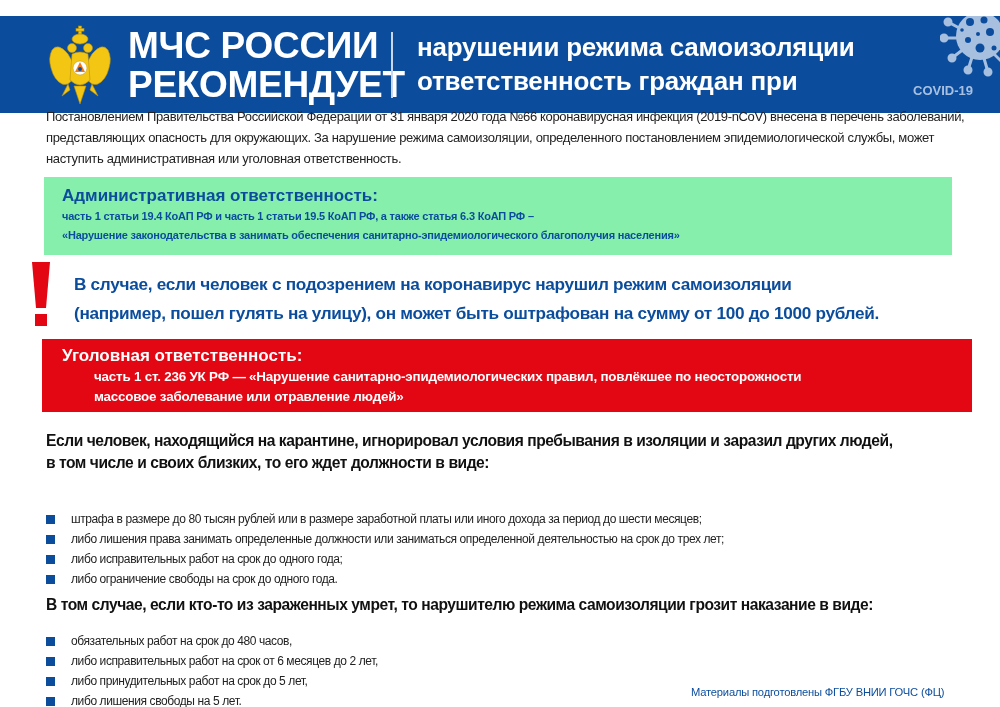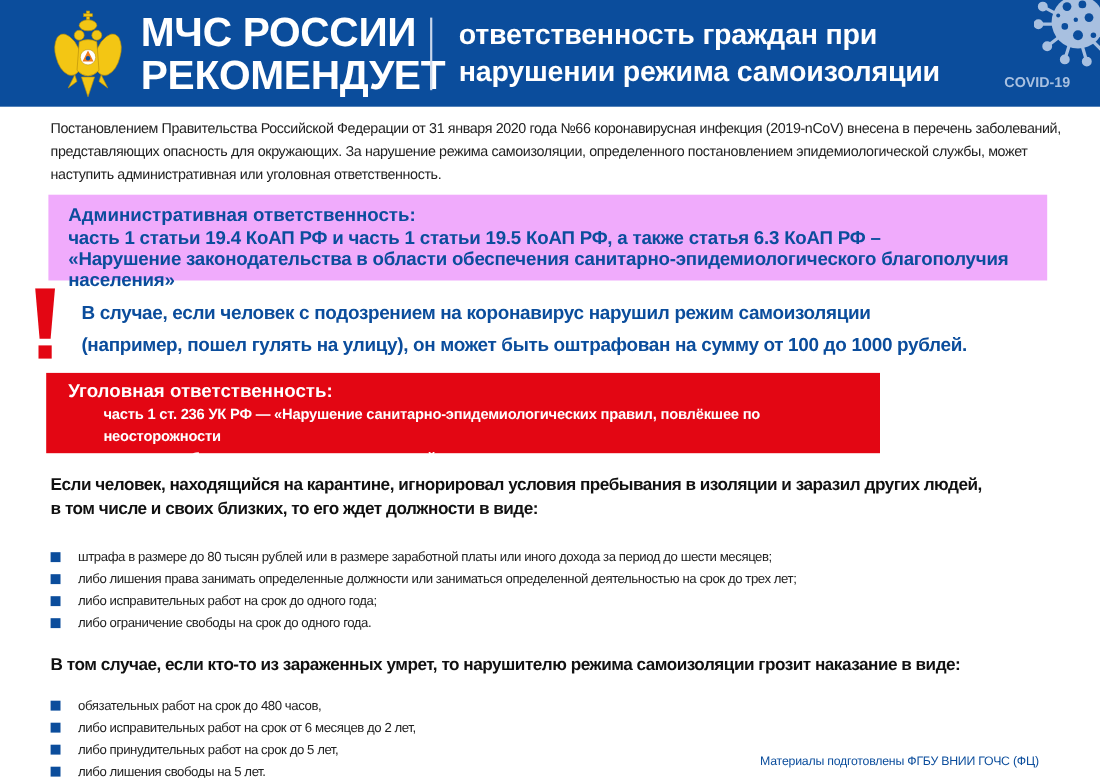--- a/index.html
+++ b/index.html
@@ -1,20 +1,20 @@
 <!DOCTYPE html>
 <html><head>
   <meta charset="utf-8">
   <style>
     * { margin: 0; padding: 0; box-sizing: border-box; }
     html, body { width: 1000px; height: 707px; background: #ffffff; overflow: hidden; }
     body { font-family: "Liberation Sans", "DejaVu Sans", sans-serif; color: #1a1a1a; position: relative; }
 
     .header {
-      position: absolute; left: 0; top: 0; width: 1000px; height: 97px;
+      position: absolute; left: 0; top: 16px; width: 1000px; height: 97px;
       background: #0b4d9c; overflow: hidden;
     }
     .emblem { position: absolute; left: 48px; top: 8px; width: 64px; height: 84px; }
     .brand {
       position: absolute; left: 128px; top: 10px; color: #fff;
       font-weight: bold; font-size: 37px; line-height: 39px; letter-spacing: -0.3px;
     }
     .header-sep { position: absolute; left: 391px; top: 16px; width: 2px; height: 66px; background: #c9d7ec; }
     .subtitle {
       position: absolute; left: 417px; top: 14px; color: #fff;
@@ -27,35 +27,35 @@
     }
 
     .intro {
       position: absolute; left: 46px; top: 106px; width: 920px;
       font-size: 13px; line-height: 21px; color: #222;
       letter-spacing: -0.35px;
     }
 
     .admin-box {
       position: absolute; left: 44px; top: 177px; width: 908px; height: 78px;
-      background: #f0abfc; padding: 8px 0 0 18px;
+      background: #86efac; padding: 8px 0 0 18px;
     }
     .admin-title { color: #0b4d9c; font-weight: bold; font-size: 17px; line-height: 22px; }
-    .admin-text { color: #0b4d9c; font-weight: bold; font-size: 17px; line-height: 19px; letter-spacing: -0.2px; }
+    .admin-text { color: #0b4d9c; font-weight: bold; font-size: 11px; line-height: 19px; letter-spacing: -0.2px; }
 
     .warn-mark {
       position: absolute; left: 30px; top: 262px; width: 22px; height: 66px;
     }
     .warn-text {
       position: absolute; left: 74px; top: 270px; width: 900px;
       color: #0b4d9c; font-weight: bold; font-size: 17.2px; line-height: 29px; letter-spacing: -0.3px;
     }
 
     .criminal-box {
-      position: absolute; left: 42px; top: 339px; width: 758px; height: 73px;
+      position: absolute; left: 42px; top: 339px; width: 930px; height: 73px;
       background: #e30613; padding: 6px 0 0 20px; color: #fff;
     }
     .criminal-title { font-weight: bold; font-size: 17px; line-height: 22px; }
     .criminal-text { font-weight: bold; font-size: 13.4px; line-height: 20px; letter-spacing: -0.2px; margin-left: 32px; }
 
     .para-heading {
       position: absolute; left: 46px; width: 930px;
       font-weight: bold; font-size: 15.6px; line-height: 22px; color: #111; letter-spacing: -0.45px;
     }
     .list { position: absolute; left: 46px; list-style: none; }
@@ -97,22 +97,22 @@
   </svg>
 
   <div class="brand">
     <div>МЧС РОССИИ</div>
     <div>РЕКОМЕНДУЕТ</div>
   </div>
 
   <div class="header-sep"></div>
 
   <div class="subtitle">
+    <div>нарушении режима самоизоляции</div>
     <div>ответственность граждан при</div>
-    <div>нарушении режима самоизоляции</div>
   </div>
 
   <svg class="virus" viewBox="0 0 80 70">
     <g stroke="#a8c0e0" stroke-width="3" stroke-linecap="round" fill="#a8c0e0">
       <line x1="38" y1="30" x2="8" y2="14"></line>
         <circle cx="8" cy="14" r="3"></circle>
       <line x1="38" y1="30" x2="4" y2="30"></line>
         <circle cx="4" cy="30" r="3"></circle>
       <line x1="38" y1="30" x2="12" y2="50"></line>
         <circle cx="12" cy="50" r="3"></circle>
@@ -136,21 +136,21 @@
     </g>
   </svg>
   <div class="covid">COVID-19</div>
 </div>
 
 <p class="intro">Постановлением Правительства Российской Федерации от 31 января 2020 года №66 коронавирусная инфекция (2019-nCoV) внесена в перечень заболеваний, представляющих опасность для окружающих. За нарушение режима самоизоляции, определенного постановлением эпидемиологической службы, может наступить административная или уголовная ответственность.</p>
 
 <div class="admin-box">
   <div class="admin-title">Административная ответственность:</div>
   <div class="admin-text">часть 1 статьи 19.4 КоАП РФ и часть 1 статьи 19.5 КоАП РФ, а также статья 6.3 КоАП РФ –</div>
-  <div class="admin-text">«Нарушение законодательства в области обеспечения санитарно-эпидемиологического благополучия населения»</div>
+  <div class="admin-text">«Нарушение законодательства в занимать обеспечения санитарно-эпидемиологического благополучия населения»</div>
 </div>
 
 <svg class="warn-mark" viewBox="0 0 22 66">
   <path d="M2 0 L20 0 L16 46 L6 46 Z" fill="#e30613"></path>
   <rect x="5" y="52" width="12" height="12" fill="#e30613"></rect>
 </svg>
 <div class="warn-text">
   <div>В случае, если человек с подозрением на коронавирус нарушил режим самоизоляции</div>
   <div>(например, пошел гулять на улицу), он может быть оштрафован на сумму от 100 до 1000 рублей.</div>
 </div>
@@ -158,21 +158,21 @@
 <div class="criminal-box">
   <div class="criminal-title">Уголовная ответственность:</div>
   <div class="criminal-text">часть 1 ст. 236 УК РФ — «Нарушение санитарно-эпидемиологических правил, повлёкшее по неосторожности</div>
   <div class="criminal-text">массовое заболевание или отравление людей»</div>
 </div>
 
 <div class="para-heading" style="top:430px;">
   <div>Если человек, находящийся на карантине, игнорировал условия пребывания в изоляции и заразил других людей,</div>
   <div>в том числе и своих близких, то его ждет должности в виде:</div>
 </div>
-<ul class="list" style="top:496px;text-align:center;">
+<ul class="list" style="top:509px;text-align:center;">
   <li>
       <span class="bullet"></span>
       <span>штрафа в размере до 80 тысян рублей или в размере заработной платы или иного дохода за период до шести месяцев;</span>
     </li>
   <li>
       <span class="bullet"></span>
       <span>либо лишения права занимать определенные должности или заниматься определенной деятельностью на срок до трех лет;</span>
     </li>
   <li>
       <span class="bullet"></span>

